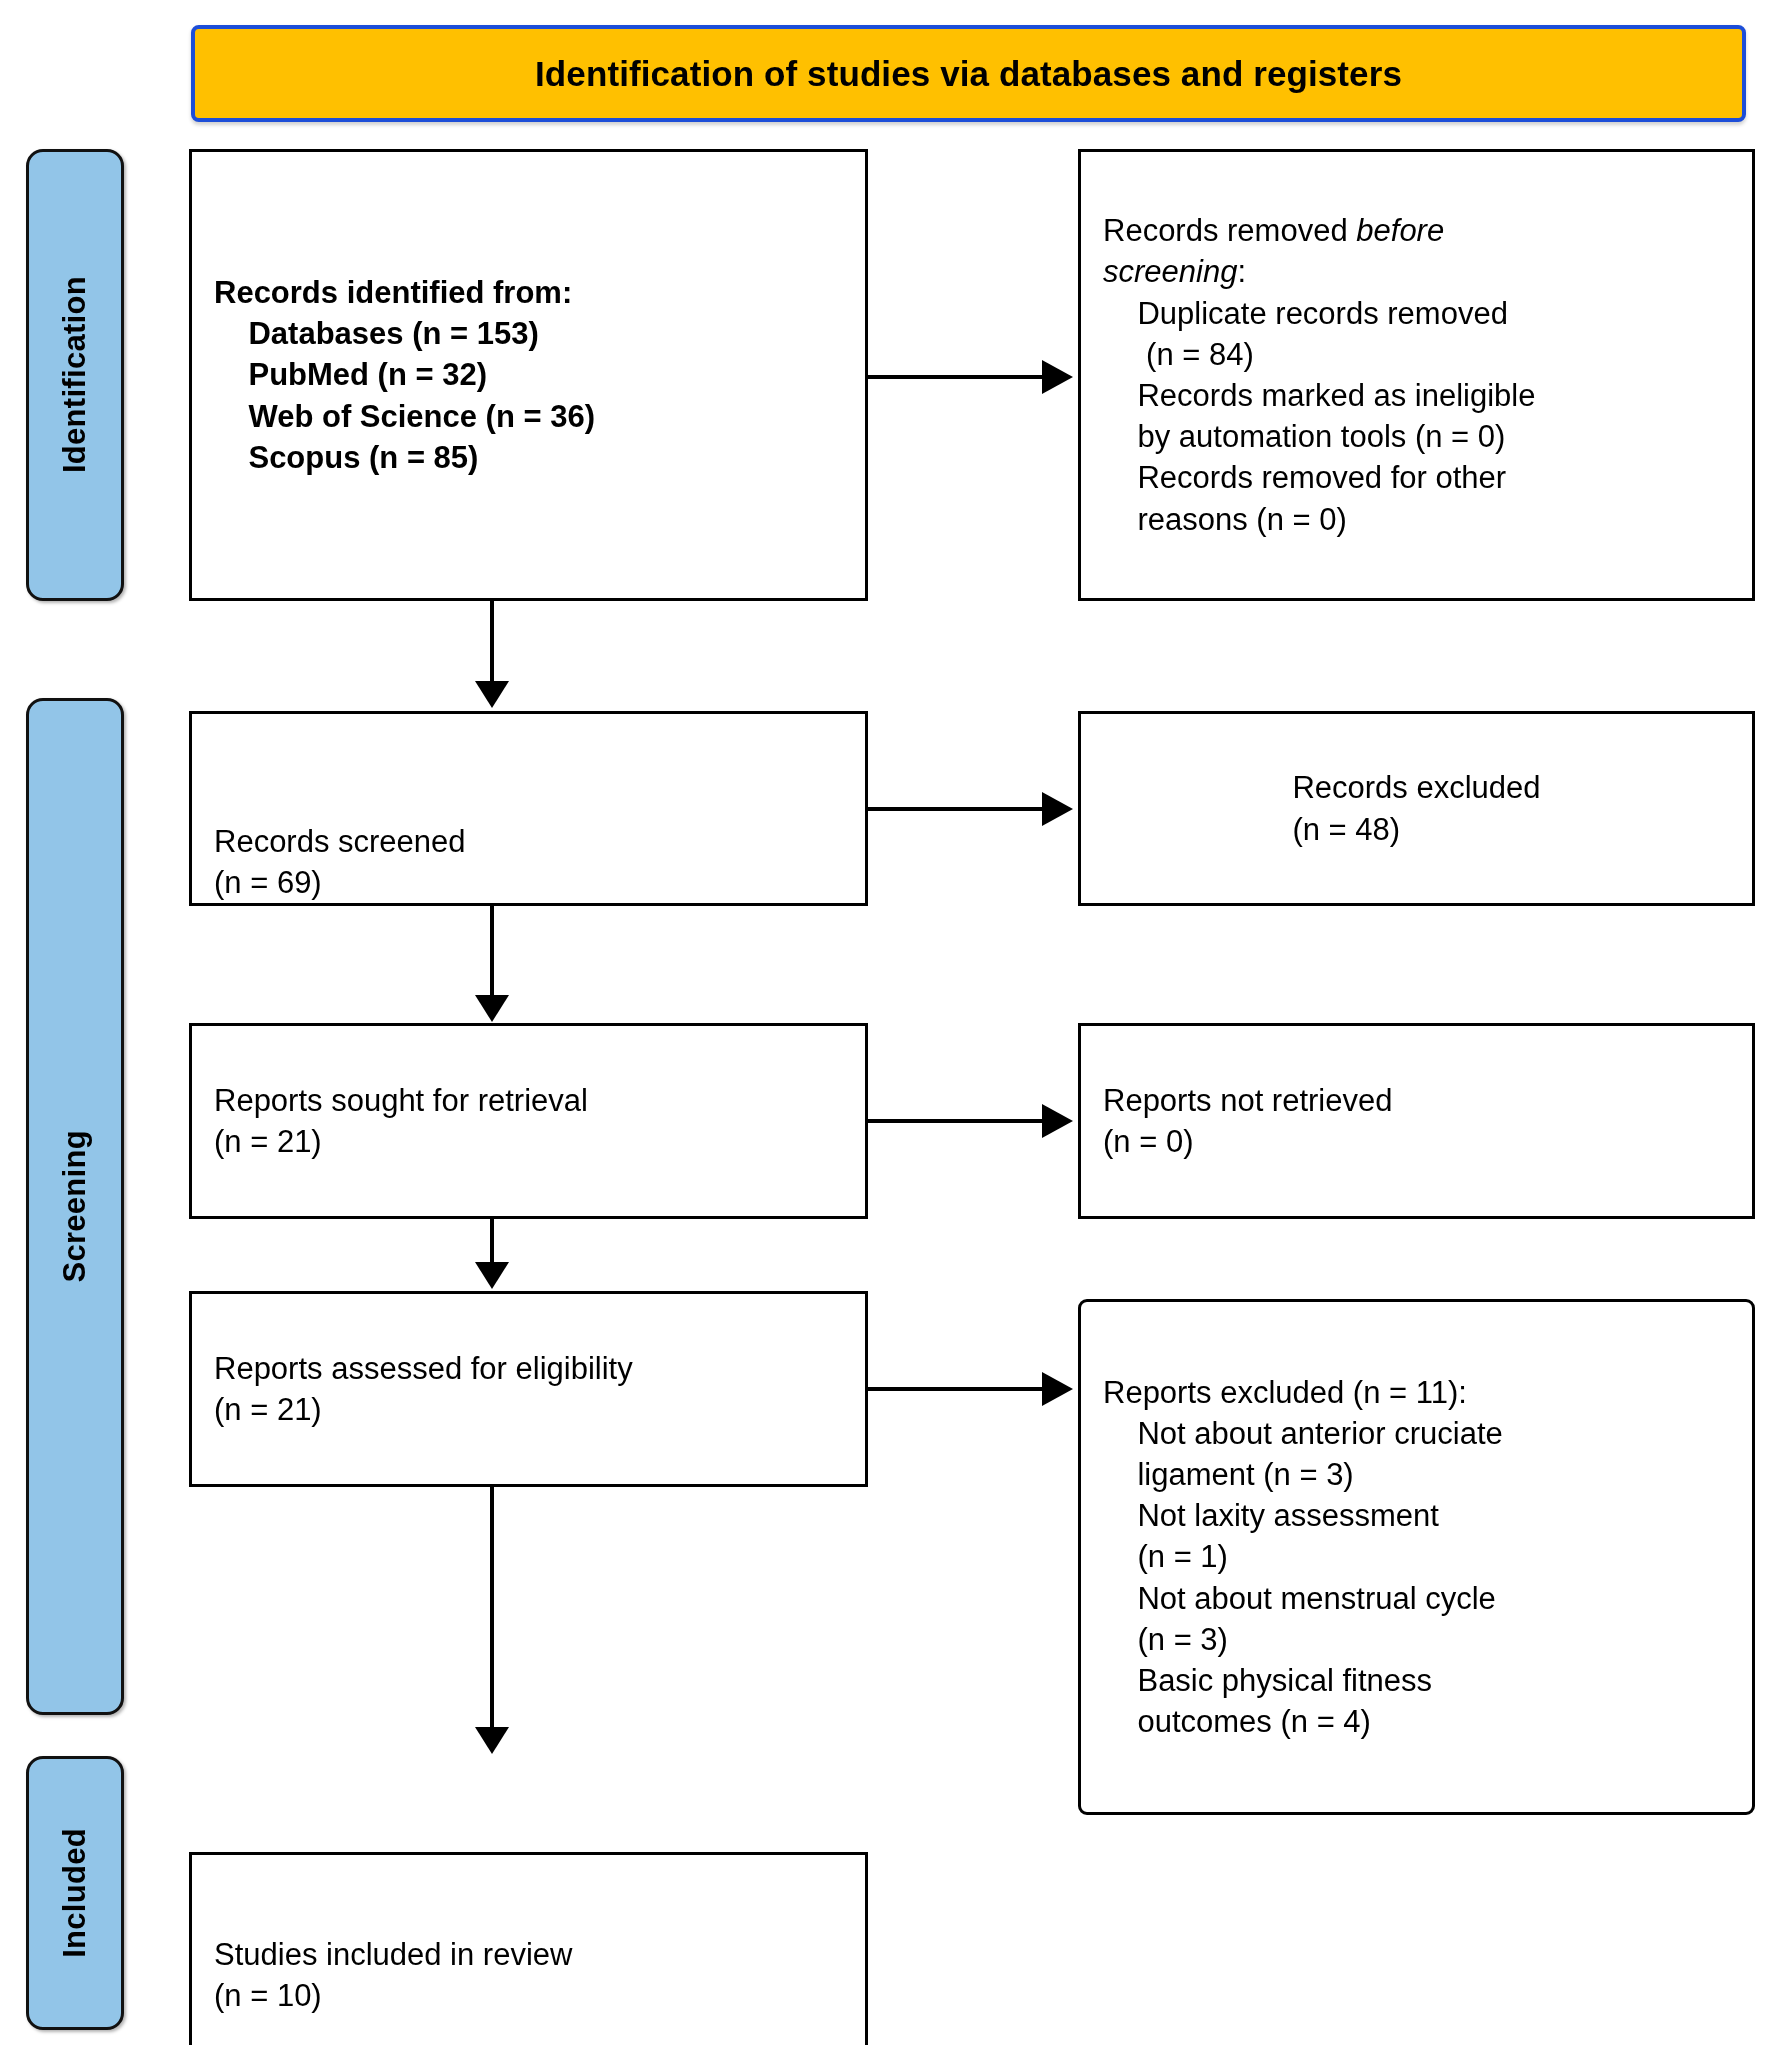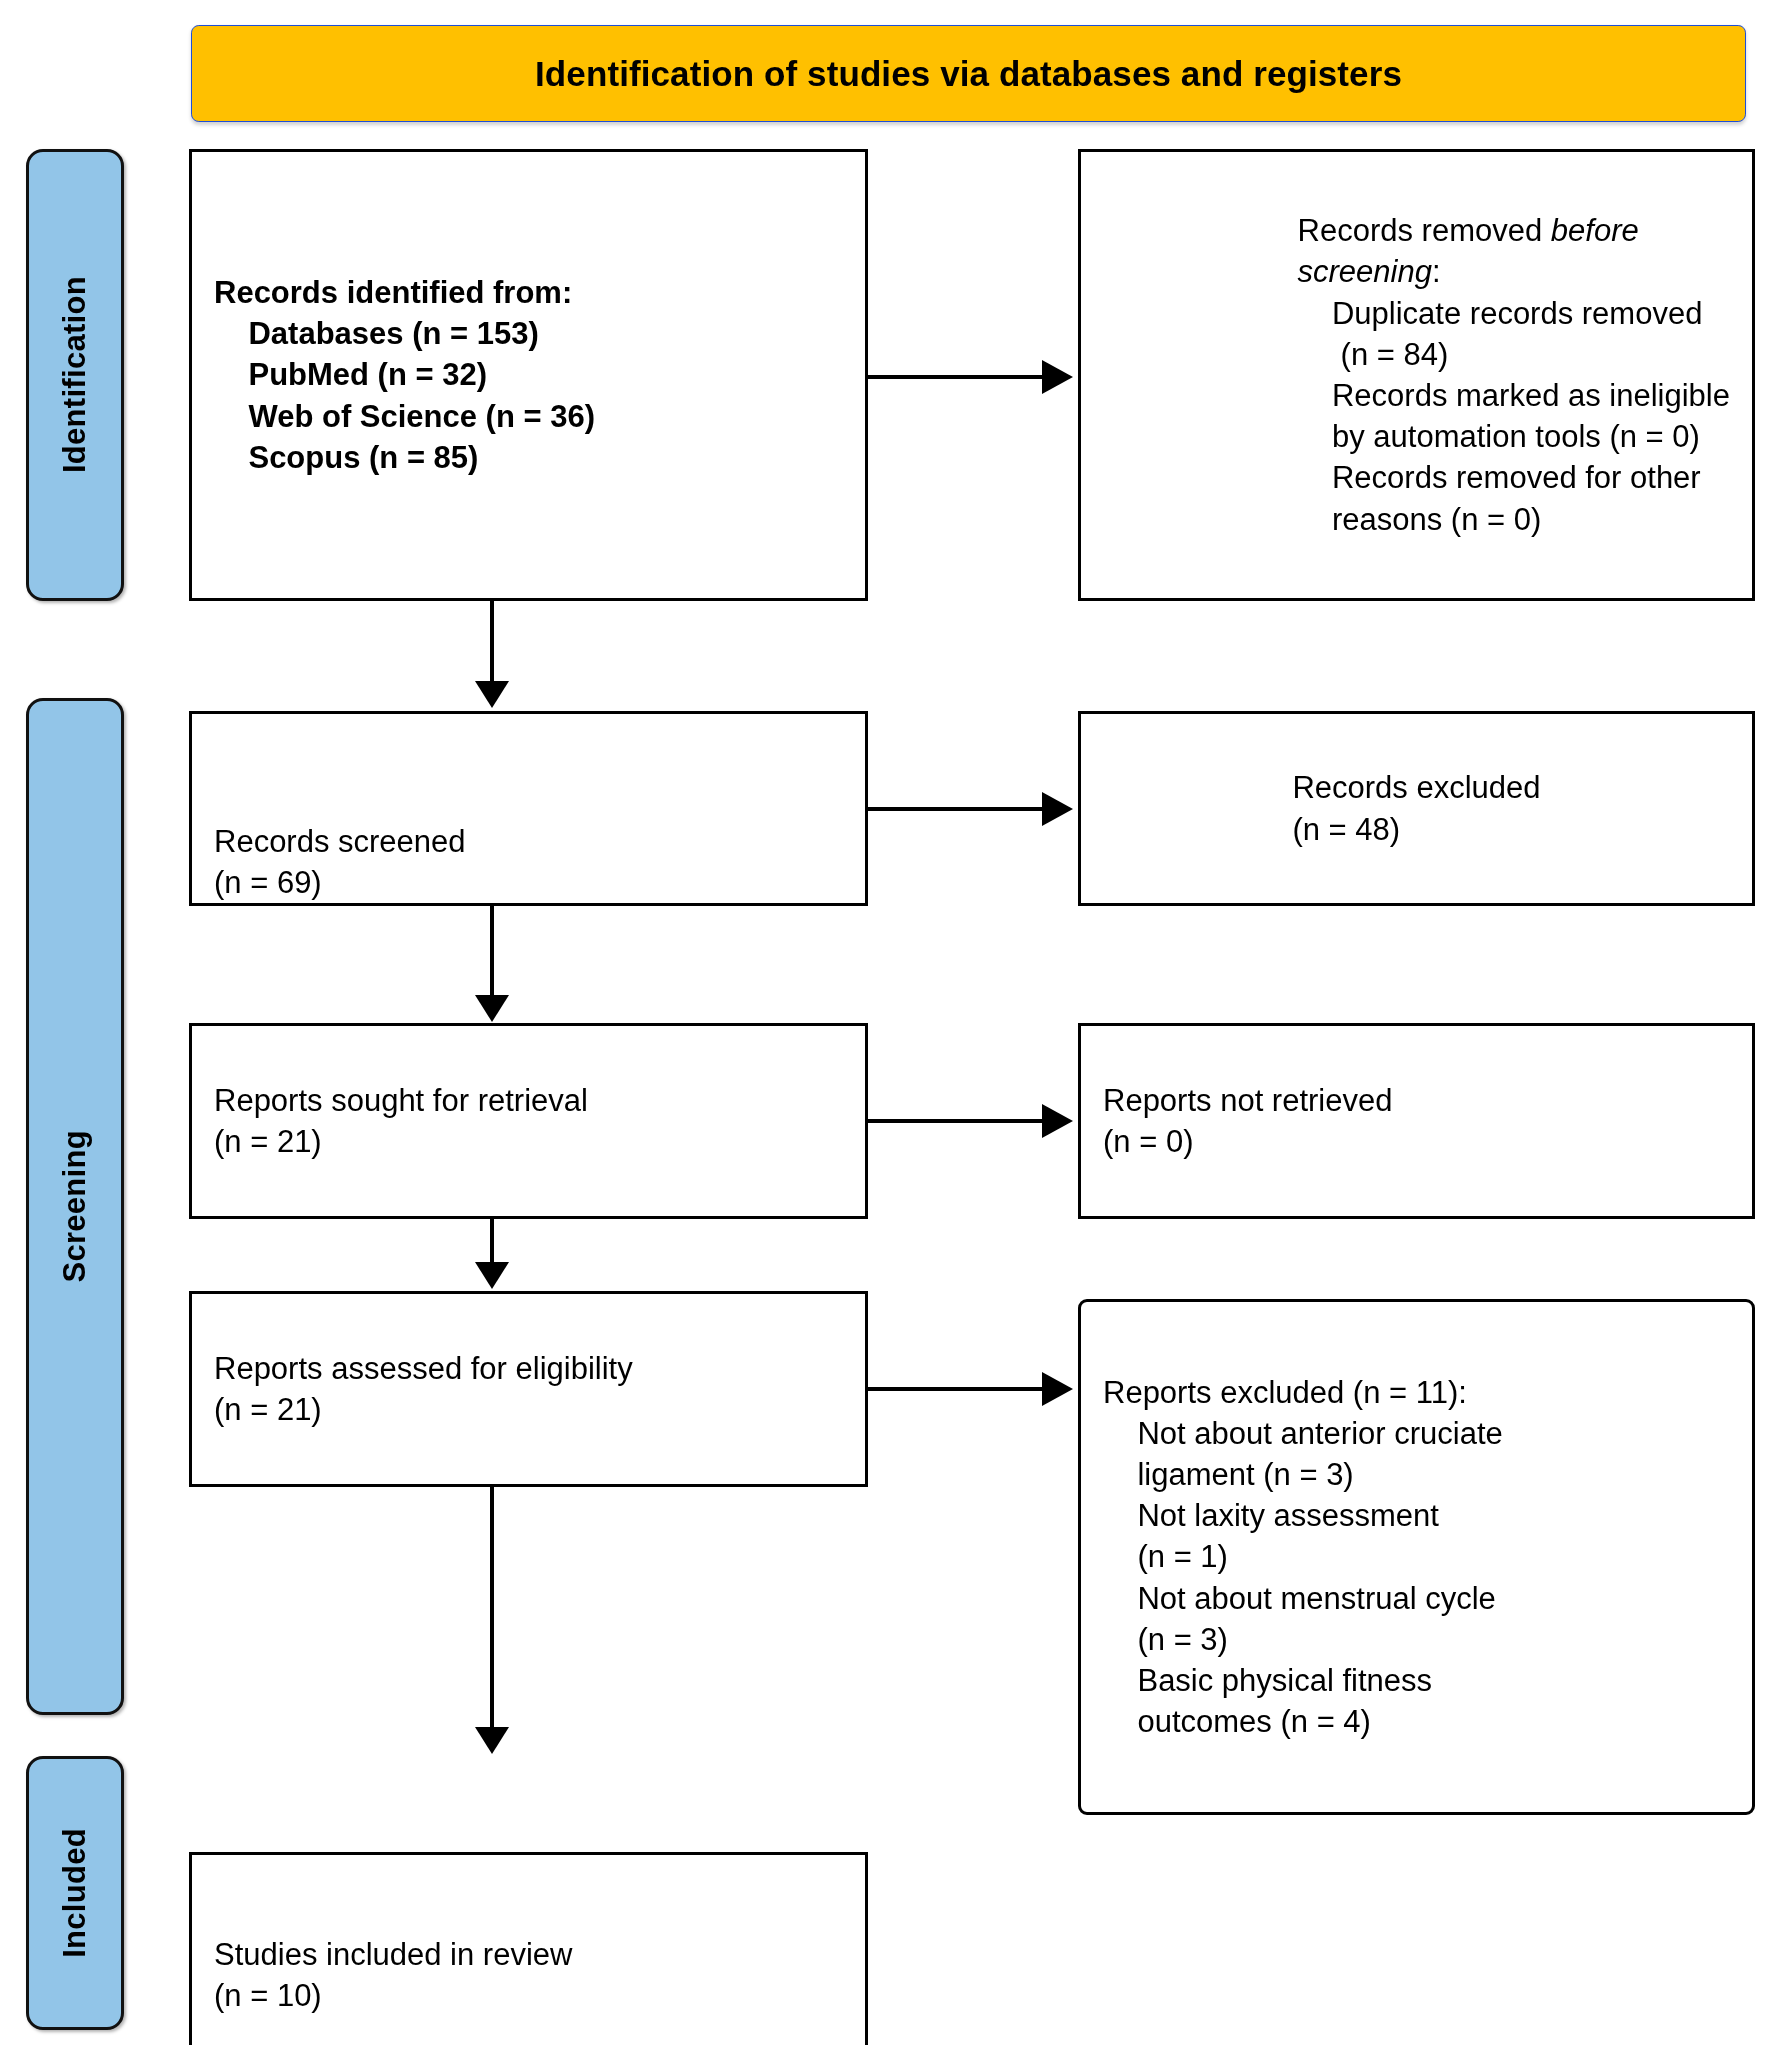--- a/index.html
+++ b/index.html
@@ -18,21 +18,21 @@
   }
 
   
   .header-bar {
     position: absolute;
     left: 191px;
     top: 25px;
     width: 1555px;
     height: 97px;
     background: #FFC000;
-    border: 1px solid #1d4ed8;
+    border: 4px solid #1d4ed8;
     border-radius: 7.8px;
     display: flex;
     align-items: center;
     justify-content: center;
     box-shadow: 0 2.6px 3.9px rgba(0,0,0,0.18);
   }
   .header-bar .title {
     font-size: 35px;
     font-weight: bold;
     color: #000000;
@@ -82,21 +82,21 @@
   .box .box-text .ital { font-style: italic; }
 
   
   #box-identified  { left: 189px; top: 149px;  width: 679px; height: 452px; font-weight: bold; }
   #box-screened    { left: 189px; top: 711px; width: 679px; height: 195px; align-items: flex-end; }
   #box-sought      { left: 189px; top: 1023px; width: 679px; height: 196px; }
   #box-assessed    { left: 189px; top: 1291px; width: 679px; height: 196px; }
   #box-included    { left: 189px; top: 1852px; width: 679px; height: 246px; }
 
   
-  #box-removed     { left: 1078px; top: 149px;  width: 677px; height: 452px; justify-content: flex-end; }
+  #box-removed     { left: 1078px; top: 149px;  width: 677px; height: 452px; }
   #box-excluded    { left: 1078px; top: 711px; width: 677px; height: 195px; justify-content: center; }
   #box-notretr     { left: 1078px; top: 1023px; width: 677px; height: 196px; }
   #box-repexcluded { left: 1078px; top: 1299px; width: 677px; height: 516px; border-radius: 9px; }
   .vline {
     position: absolute;
     width: 3.9px;
     background: #000000;
     left: 490px;
   }
   .varrow {

